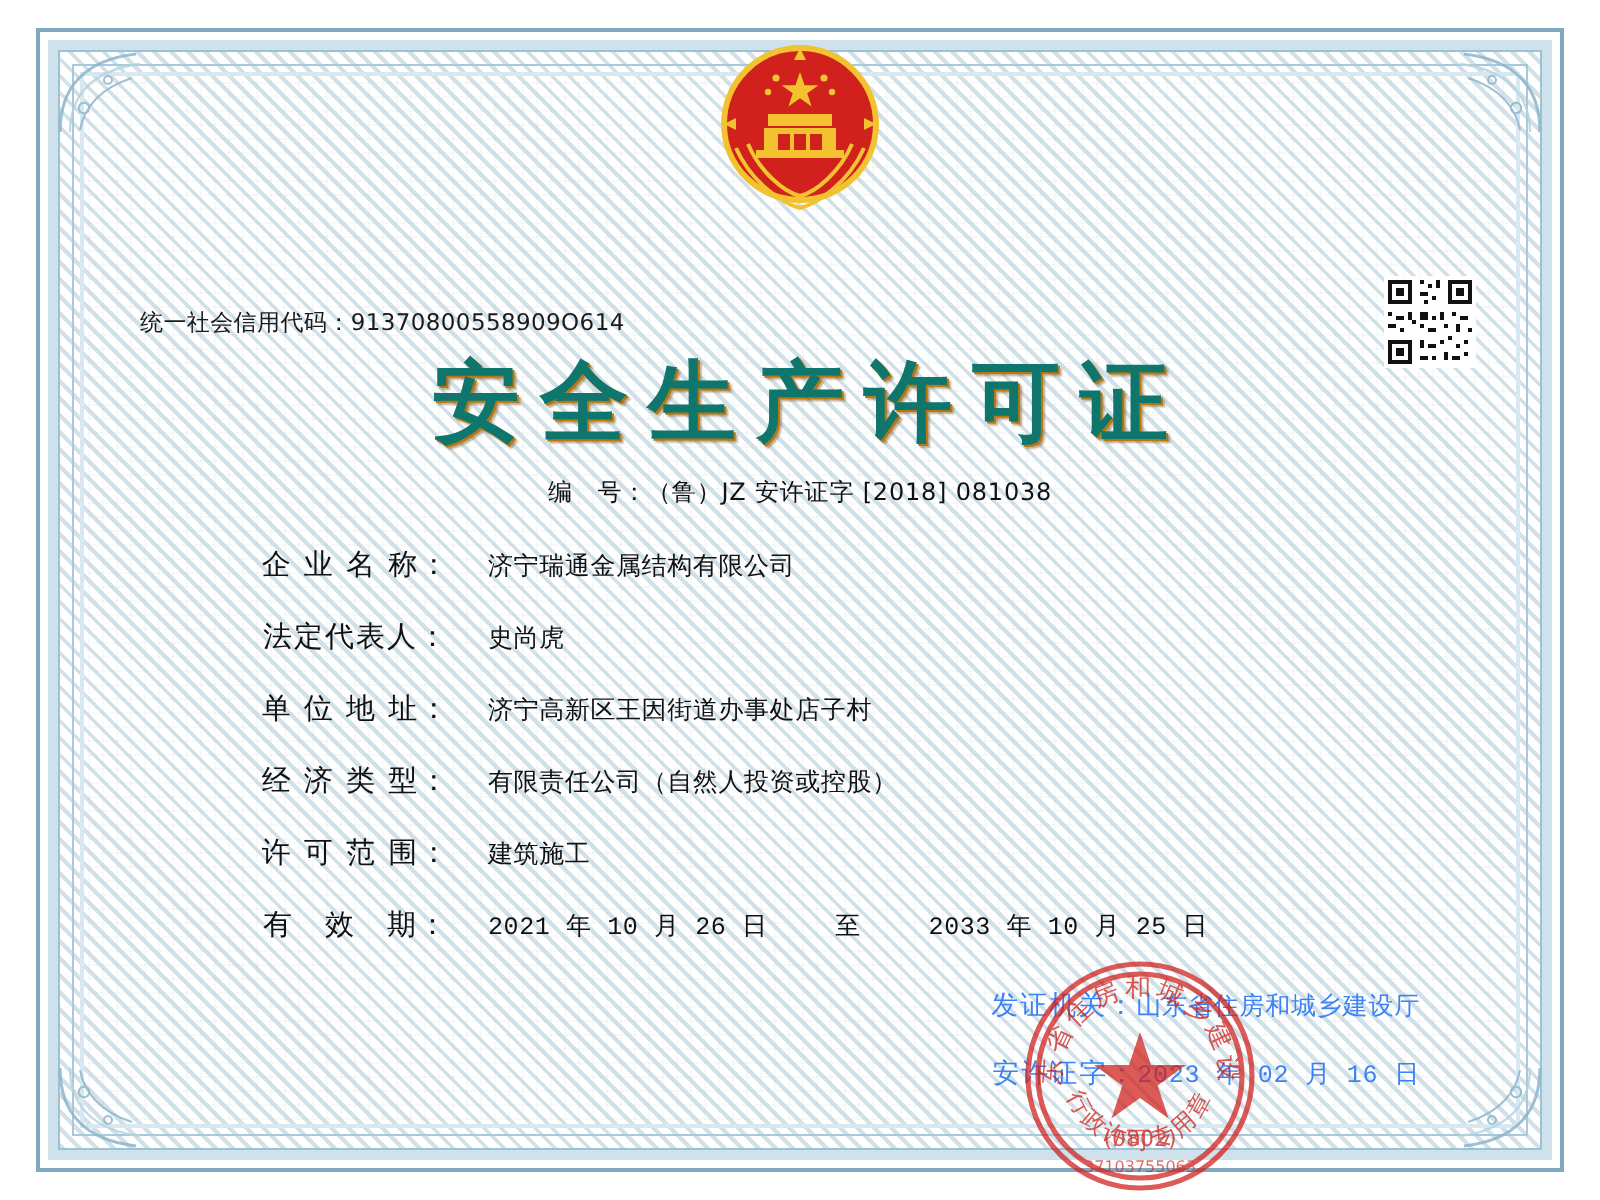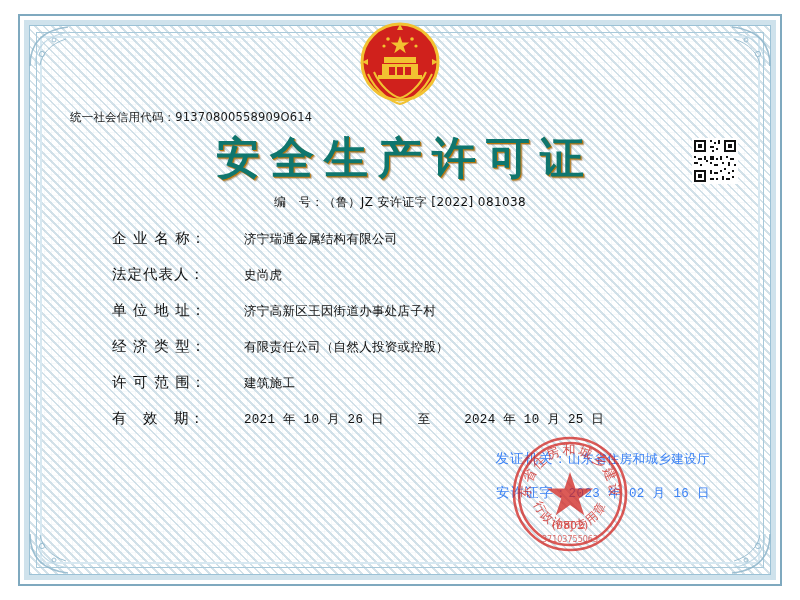--- a/index.html
+++ b/index.html
@@ -109,20 +109,21 @@
     top: 110px;
     bottom: 44px;
   }
 
   .credit-code {
     font-size: 11.5px;
     color: #1a1a1a;
     margin-left: 14px;
     letter-spacing: 0.2px;
     white-space: nowrap;
+    margin-top: 44px;
   }
 
   .title {
     margin-top: 8px;
     text-align: center;
     font-family: "DejaVu Serif", "Liberation Serif", serif;
     font-weight: bold;
     font-size: 44px;
     letter-spacing: 10px;
     color: #0f766e;
@@ -160,20 +161,21 @@
     font-size: 13.5px;
     color: #111;
   }
   .field-label {
     width: 132px;
     flex: 0 0 132px;
     font-size: 14.5px;
     letter-spacing: 1px;
     color: #111;
     white-space: nowrap;
+    text-align: center;
   }
   .field-value {
     font-size: 12.5px;
     color: #111;
     letter-spacing: 0.3px;
     white-space: nowrap;
     font-family: Liberation Mono, monospace;
   }
   .valid-sep {
     display: inline-block;
@@ -352,21 +354,21 @@
             <rect x="30" y="38" width="2" height="4"></rect>
           <rect x="34" y="40" width="4" height="2"></rect>
             <rect x="40" y="38" width="2" height="2"></rect>
             <rect x="36" y="34" width="2" height="2"></rect>
         </g>
       </svg>
     </div>
 
     <div class="title">安全生产许可证</div>
 
-    <div class="cert-no">编　号：（鲁）JZ 安许证字 [2022] 081038</div>
+    <div class="cert-no">编　号：（鲁）JZ 安许证字 [2018] 081038</div>
 
     <div class="fields">
 
       <div class="field-row">
         <div class="field-label">企 业 名 称：</div>
         <div class="field-value">济宁瑞通金属结构有限公司</div>
       </div>
 
       <div class="field-row">
         <div class="field-label">法定代表人：</div>
@@ -386,21 +388,21 @@
       <div class="field-row">
         <div class="field-label">许 可 范 围：</div>
         <div class="field-value">建筑施工</div>
       </div>
 
       <div class="field-row">
         <div class="field-label">有　效　期：</div>
         <div class="field-value">
           <span>2021 年 10 月 26 日</span>
           <span class="valid-sep">至</span>
-          <span>2024 年 10 月 25 日</span>
+          <span>2033 年 10 月 25 日</span>
         </div>
       </div>
 
     </div>
 
     <div class="issuer-block">
 
       <div class="seal">
         <svg viewBox="0 0 124 124" width="124" height="124">
           <g fill="none" stroke="#d0211c" stroke-width="2.6" opacity="0.9">

